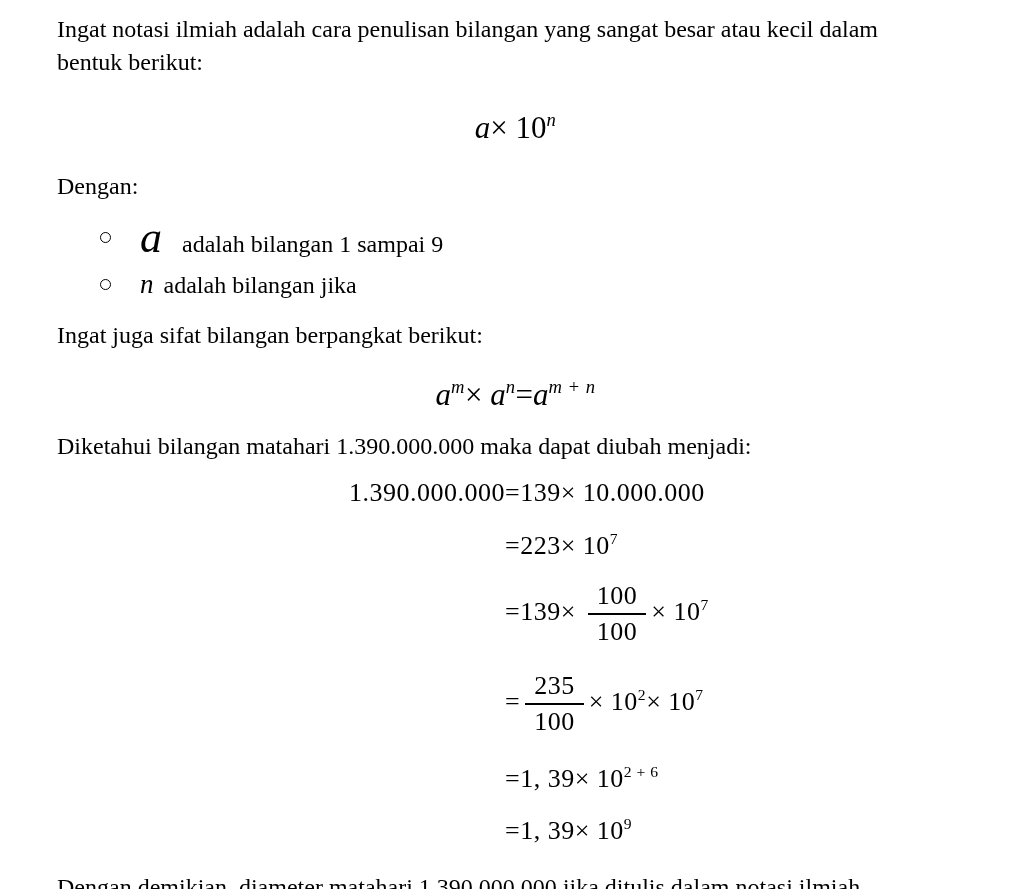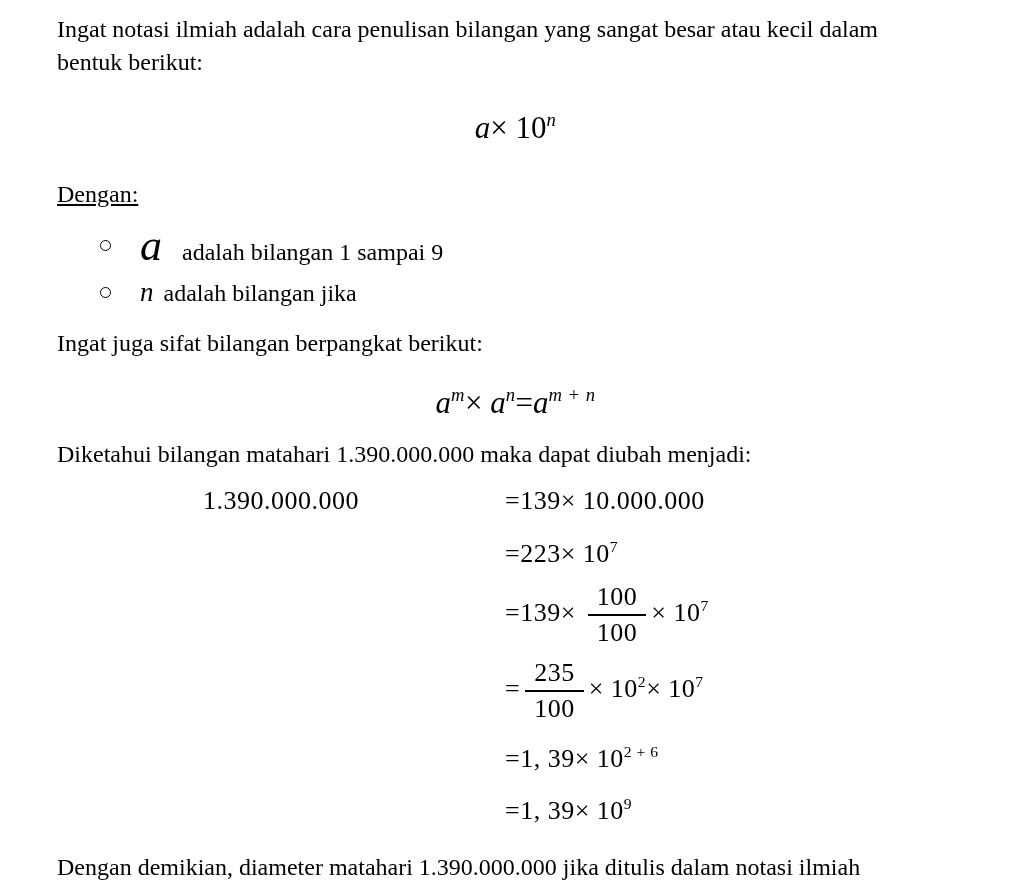--- a/index.html
+++ b/index.html
@@ -28,21 +28,21 @@
   }
   
   .formula {
     text-align: center;
     white-space: pre;
     font-size: 31px;
     line-height: 36px;
   }
   .f-notation { margin-top: 23px; }
   .f-rule     { margin-top: 17px; }
-  .mt-label   { margin-top: 32px; text-decoration: underline; }
+  .mt-label   { margin-top: 24px; }
   .mt-rule    { margin-top: 17px; }
   .mt-problem { margin-top: 18px; }
   .mt-concl   { margin-top: 22px; }
   
   .deflist {
     list-style: none;
     margin: 12px 0 0 0;
     padding: 0 0 0 43px;
   }
   .defitem {
@@ -67,27 +67,27 @@
   }
   .eq-line {
     white-space: pre;
     line-height: 36px;
     margin-bottom: 10px;
     letter-spacing: 0.5px;
   }
   .eq-lhs {
     display: inline-block;
     width: 448px;
-    text-align: center;
+    text-align: right;
   }
   .frac {
     display: inline-block;
     vertical-align: middle;
     text-align: right;
-    margin: 0 5px;
+    margin: 7px 5px;
     line-height: 30px;
   }
   .frac .num { display: block; padding: 0 9px 2px; border-bottom: 2px solid #000; }
   .frac .den { display: block; padding: 2px 9px 0; }
   
   .inline-math { white-space: pre; font-size: 25px; }
 </style>
 </head>
 <body>
 

